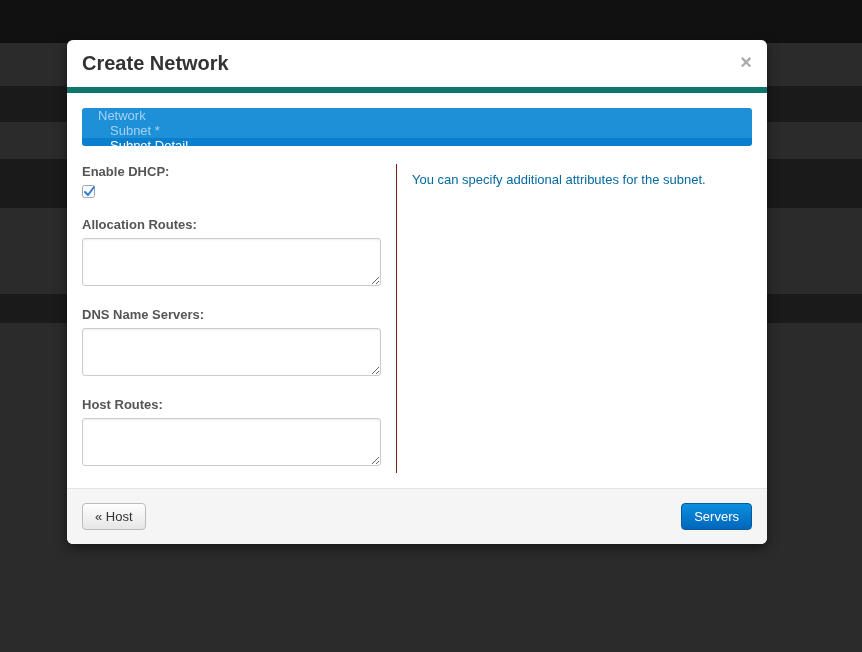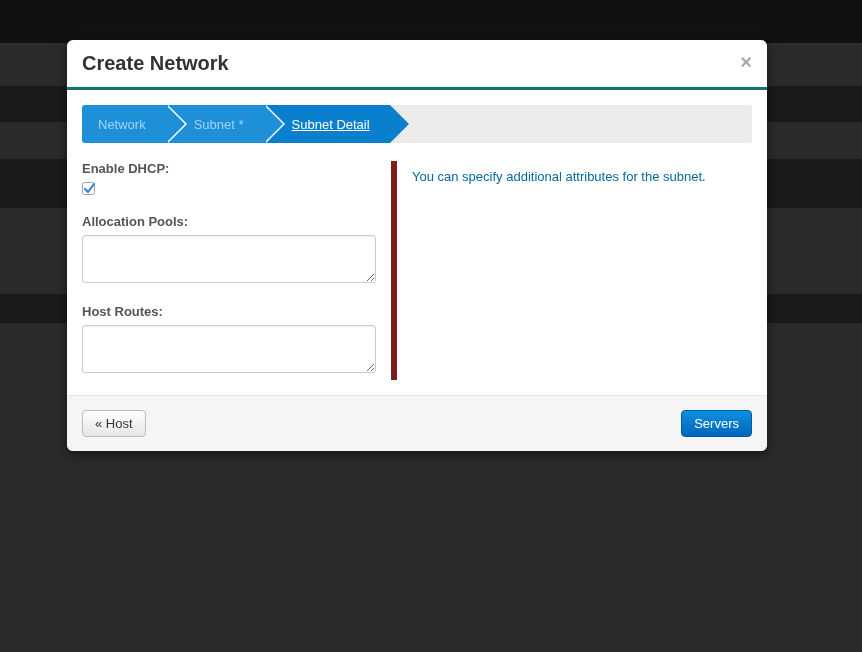--- a/index.html
+++ b/index.html
@@ -23,21 +23,21 @@
     position: absolute;
     top: 40px;
     left: 67px;
     width: 700px;
     background: #fff;
     border-radius: 6px;
     box-shadow: 0 4px 12px rgba(0,0,0,0.5);
   }
   .modal-header {
     padding: 12px 15px;
-    border-bottom: 3px solid #0f766e;
+    border-bottom: 6px solid #0f766e;
     position: relative;
   }
   .modal-title {
     font-size: 20px;
     font-weight: bold;
     color: #333;
   }
   .close {
     position: absolute;
     top: 12px;
@@ -54,20 +54,21 @@
 
   
   .wizard {
     display: flex;
     background: #ebebeb;
     height: 38px;
     align-items: stretch;
     border-radius: 3px;
     overflow: hidden;
     margin-bottom: 18px;
+    flex-direction: column;
   }
   .wizard .step {
     position: relative;
     display: flex;
     align-items: center;
     padding: 0 20px 0 28px;
     color: #a4d2f5;
     background: #1e90d8;
     font-size: 13px;
     white-space: nowrap;
@@ -96,21 +97,21 @@
     border-left-color: #ebebeb;
     right: -24px;
   }
 
   .content-cols {
     display: flex;
   }
   .left-col {
     width: 315px;
     padding-right: 15px;
-    border-right: 6px solid #7f1d1d;
+    border-right: 1px solid #7f1d1d;
   }
   .right-col {
     flex: 1;
     padding-left: 15px;
     color: #0369a1;
     font-size: 13px;
     padding-top: 8px;
   }
 
   .form-label {
@@ -201,24 +202,28 @@
           <label class="form-label">Enable DHCP:</label>
           <span>
             <svg class="chk-svg" width="14" height="14" viewBox="0 0 14 14">
               <rect x="0.5" y="0.5" width="12" height="12" rx="2" ry="2" fill="#fdfdfd" stroke="#9aa5b1"></rect>
               <path d="M3 7 L6 10 L12 2" fill="none" stroke="#2e7cd6" stroke-width="2" stroke-linecap="round" stroke-linejoin="round"></path>
             </svg>
           </span>
         </div>
 
         <div class="form-group">
-          <label class="form-label">Allocation Pools:</label>
+          <label class="form-label">Allocation Routes:</label>
           <textarea class="form-control" style=""></textarea>
         </div>
 
+        <div class="form-group">
+          <label class="form-label">DNS Name Servers:</label>
+          <textarea class="form-control" style=""></textarea>
+        </div>
 
         <div class="form-group" style="margin-bottom:4px;">
           <label class="form-label">Host Routes:</label>
           <textarea class="form-control" style=""></textarea>
         </div>
 
       </div>
 
       <div class="right-col">
         <p>You can specify additional attributes for the subnet.</p>

